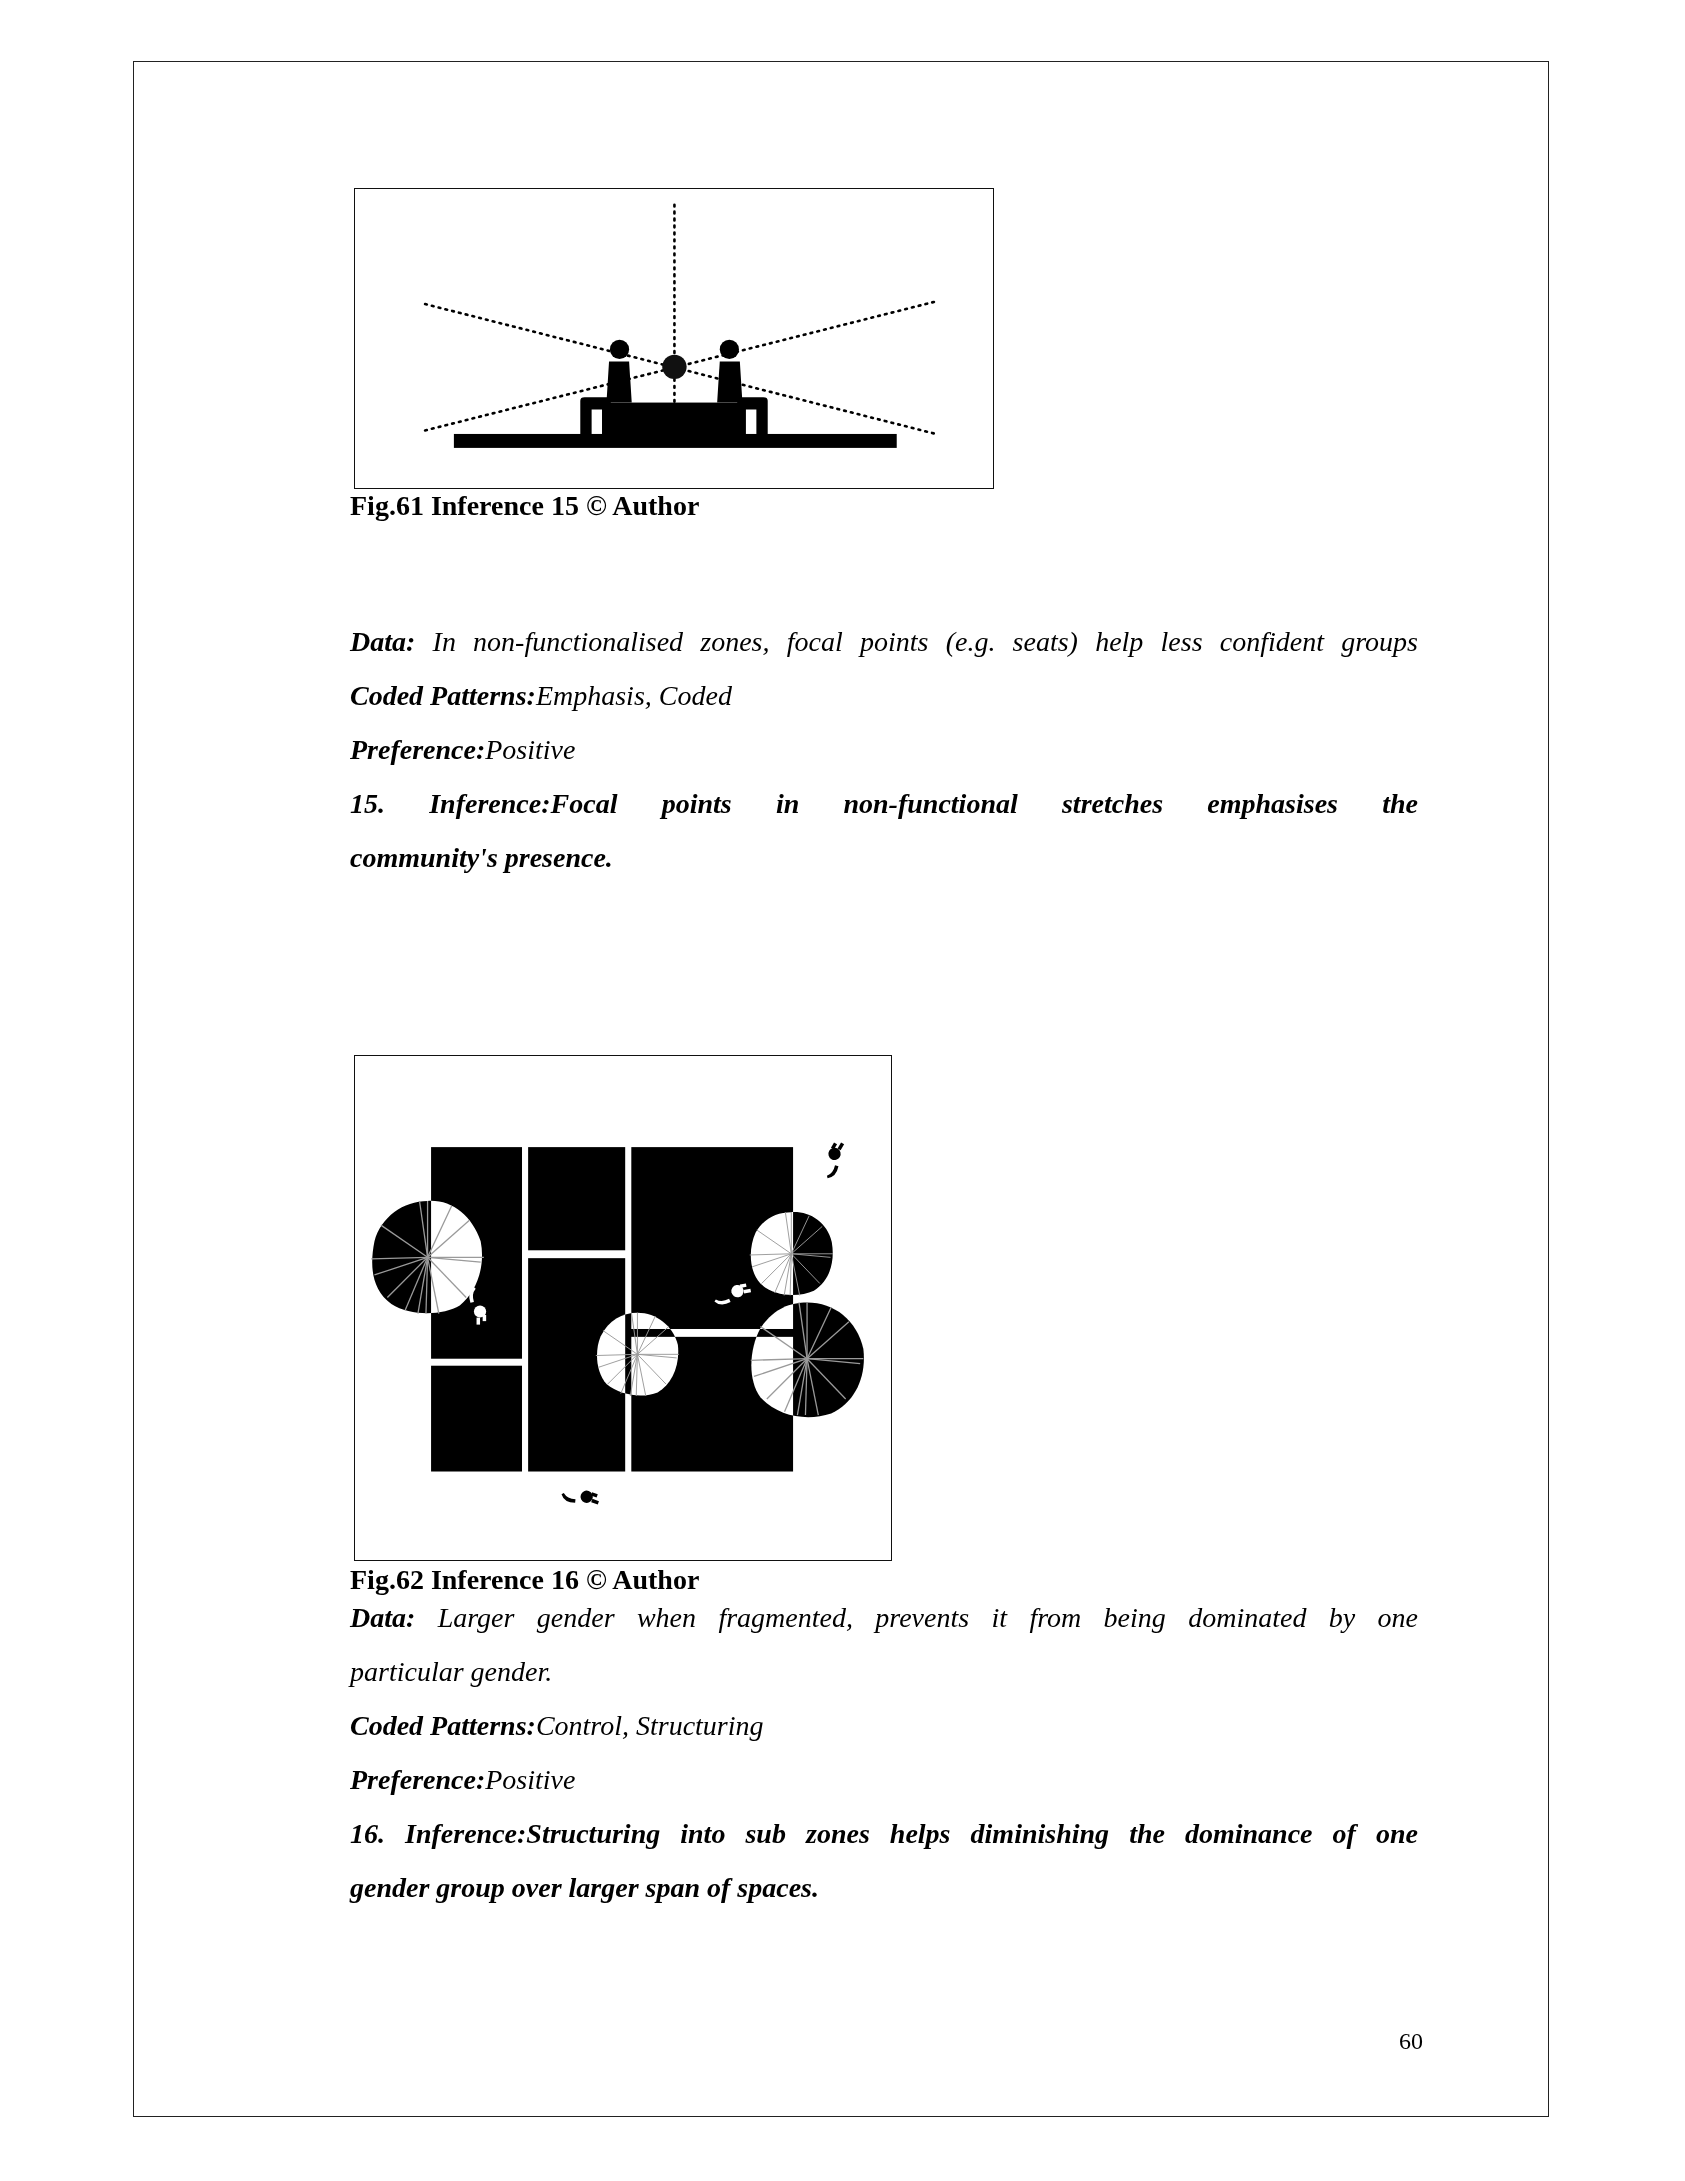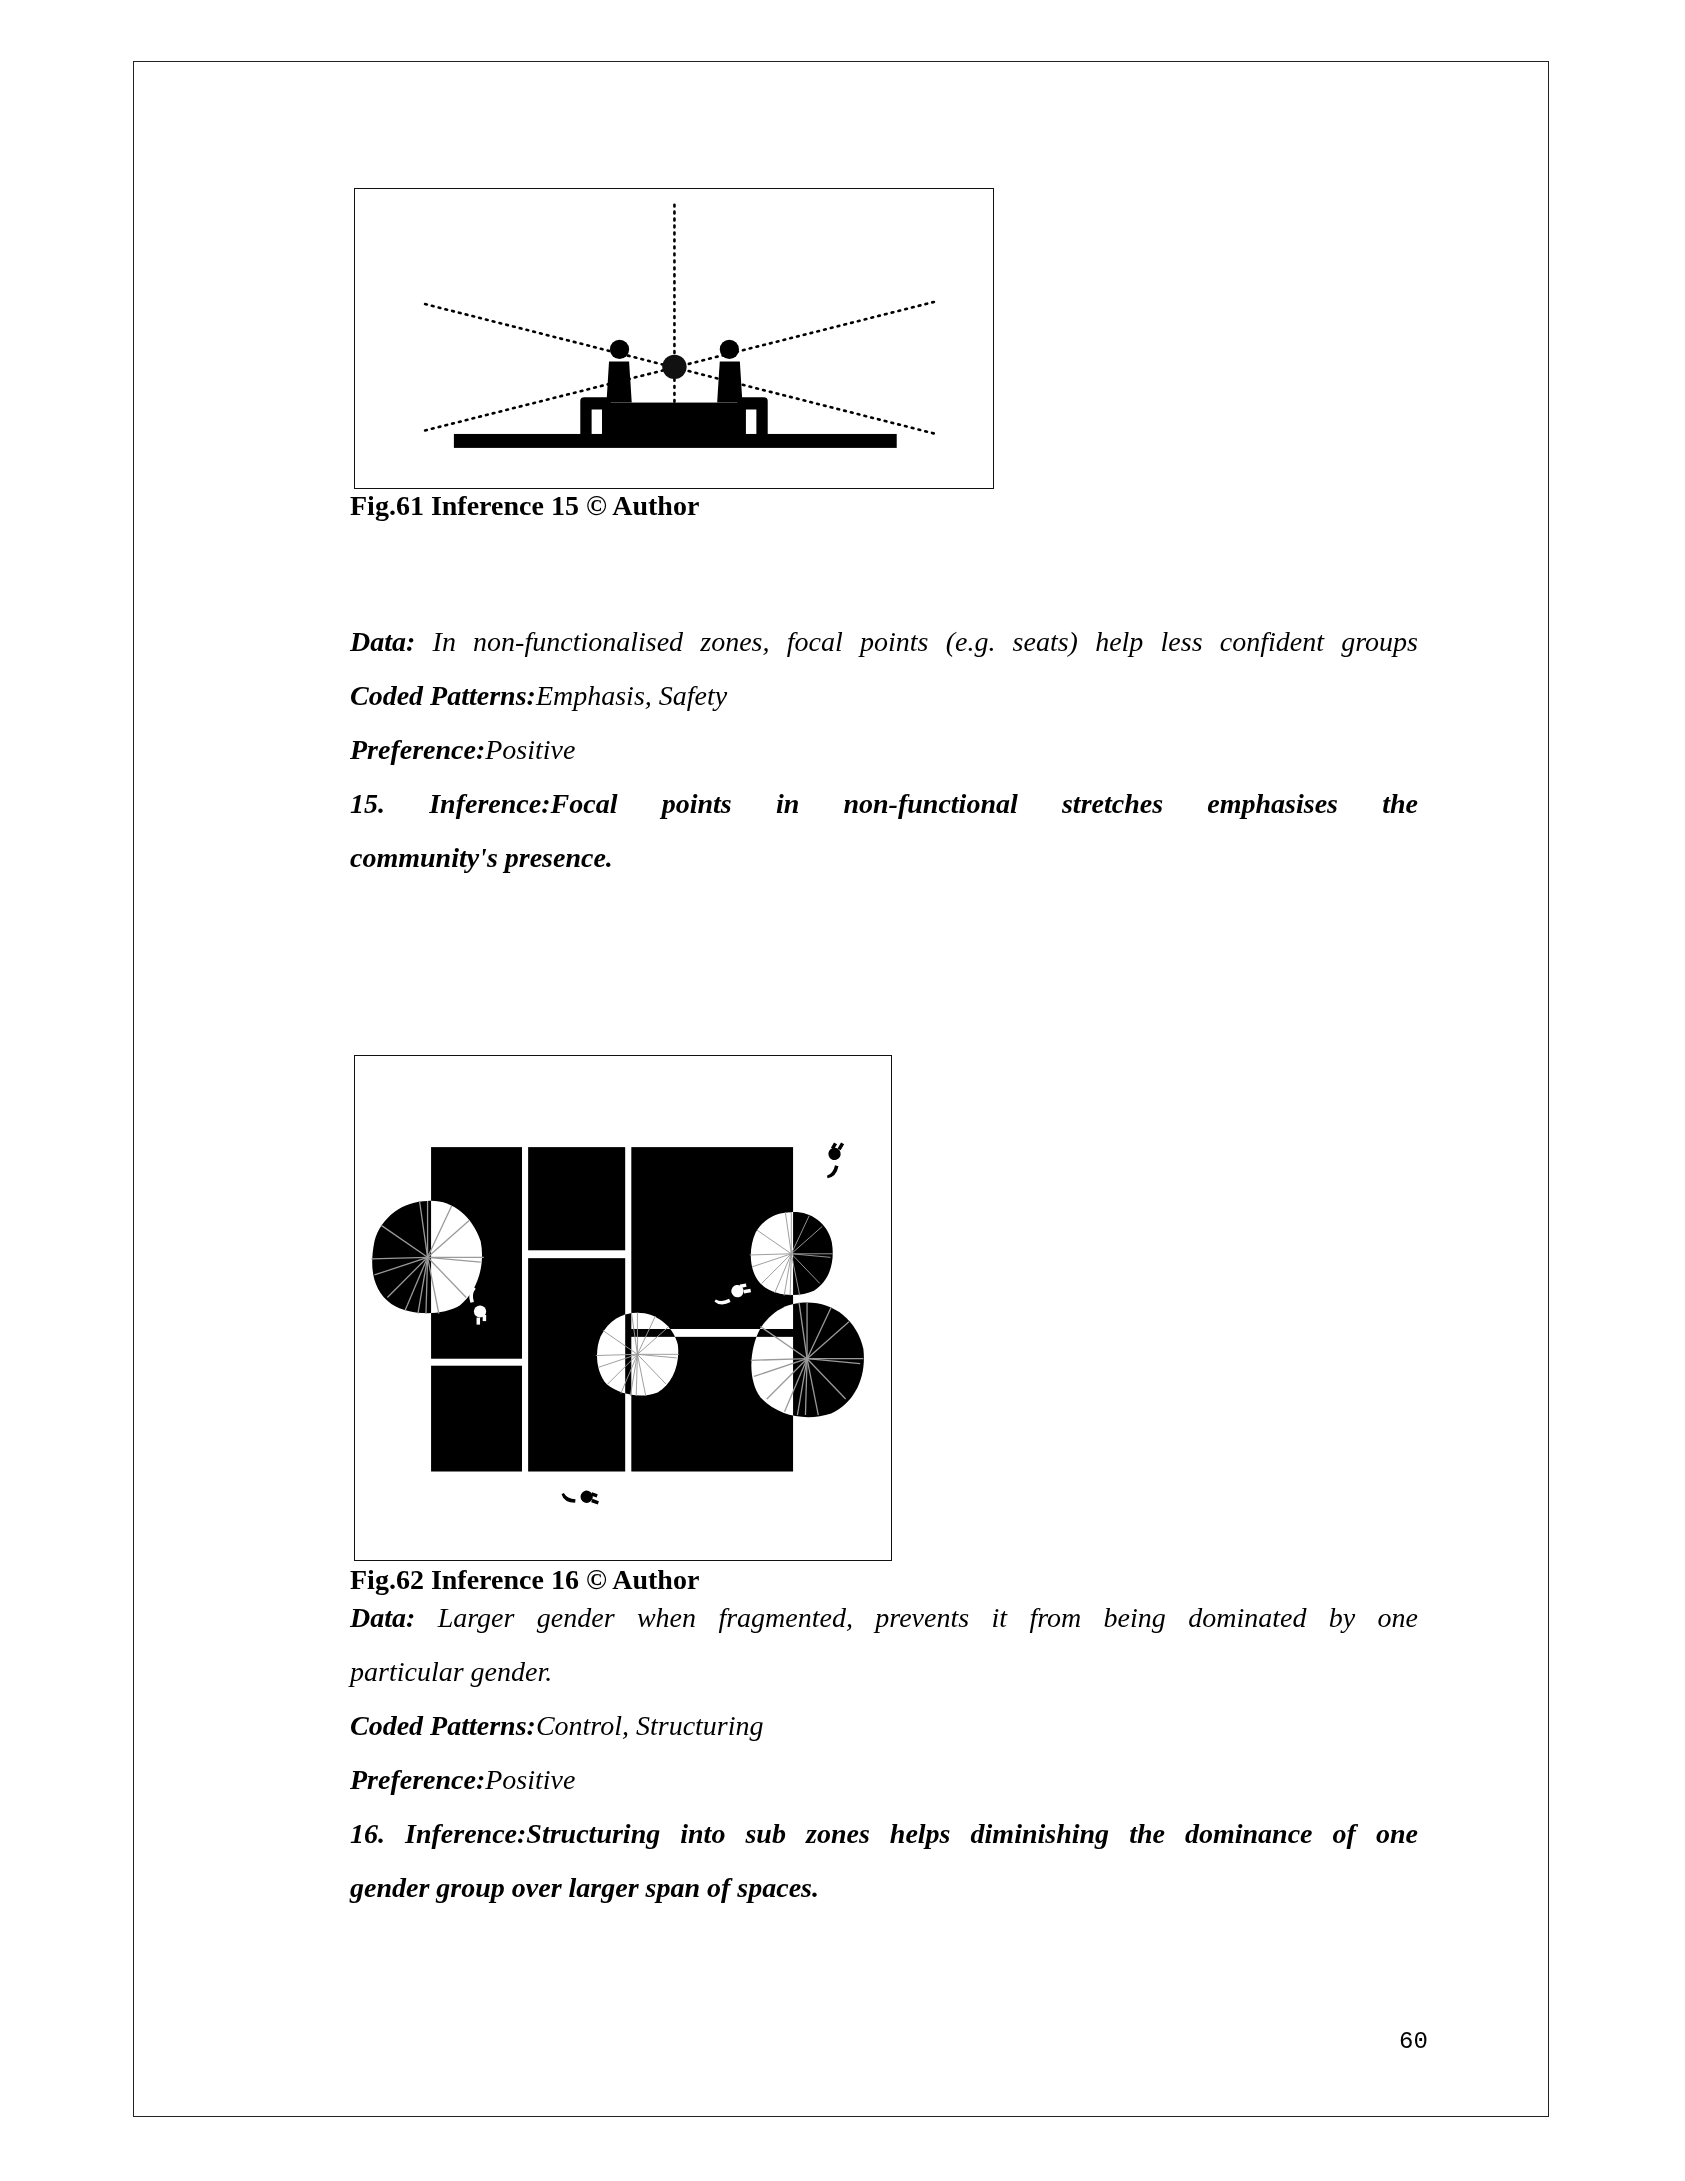--- a/index.html
+++ b/index.html
@@ -7,21 +7,21 @@
          font-family:"Liberation Serif", "DejaVu Serif", serif; color:#000; }
   .page-border { position:absolute; left:133px; top:61px; width:1416px; height:2056px;
                  border:1.8px solid #222; box-sizing:border-box; }
   .figure { position:absolute; border:1.8px solid #111; box-sizing:border-box; background:#fff; }
   .figure svg { position:absolute; left:0; top:0; width:100%; height:100%; }
   .caption { position:absolute; left:350px; font-weight:bold; font-size:28px; line-height:32px; white-space:nowrap; }
   .para { position:absolute; left:350px; width:1068px; font-size:28px; line-height:54px;font-style:italic; }
   .line { display:block; height:54px; white-space:nowrap; }
   .line.just { text-align:justify; text-align-last:justify; white-space:normal; }
   .b { font-weight:bold; }
-  .page-number { position:absolute; left:1399px; top:2028px; font-family:Liberation Mono, monospace; font-size:24px;text-align:center; }
+  .page-number { position:absolute; left:1399px; top:2028px; font-family:Liberation Serif, serif; font-size:24px;text-align:center; }
 </style>
 </head>
 <body>
 
 <div class="page-border"></div>
 
 <div class="figure" style="left:354px; top:188px; width:640px; height:301px;">
   <svg viewBox="0 0 729 343">
     <g stroke="#000" stroke-width="3" stroke-dasharray="2 6" stroke-linecap="round" fill="none">
       <line x1="365" y1="18" x2="365" y2="297"></line>
@@ -39,21 +39,21 @@
     <polygon points="417,198 440,198 443,245 414,245" fill="#000"></polygon>
     <path d="M472,243 Q472,239 467,239 L437,239 L437,283 L447,283 L447,253 L459,253 L459,281 Q465,285 472,281 Z" fill="#000"></path>
 
     <ellipse cx="365" cy="204" rx="14" ry="14" fill="#111"></ellipse>
   </svg>
 </div>
 <div class="caption" style="top:490px;">Fig.61 Inference 15 © Author</div>
 
 <div class="para" style="top:615px;">
   <span class="line just"><span class="b">Data:</span><span> In non-functionalised zones, focal points (e.g. seats) help less confident groups</span></span>
-  <span class="line"><span class="b">Coded Patterns:</span><span>Emphasis, Safety</span></span>
+  <span class="line"><span class="b">Coded Patterns:</span><span>Emphasis, Coded</span></span>
   <span class="line"><span class="b">Preference:</span><span>Positive</span></span>
   <span class="line just b">15. Inference:Focal points in non-functional stretches emphasises the</span>
   <span class="line b">community's presence.</span>
 </div>
 
 <div class="figure" style="left:354px; top:1055px; width:538px; height:506px;">
   <svg viewBox="0 0 613 576">
     <defs>
       <g id="spokes" stroke="#9a9a9a" stroke-width="1.6">
         <line x1="0" y1="0" x2="0" y2="-70"></line>

